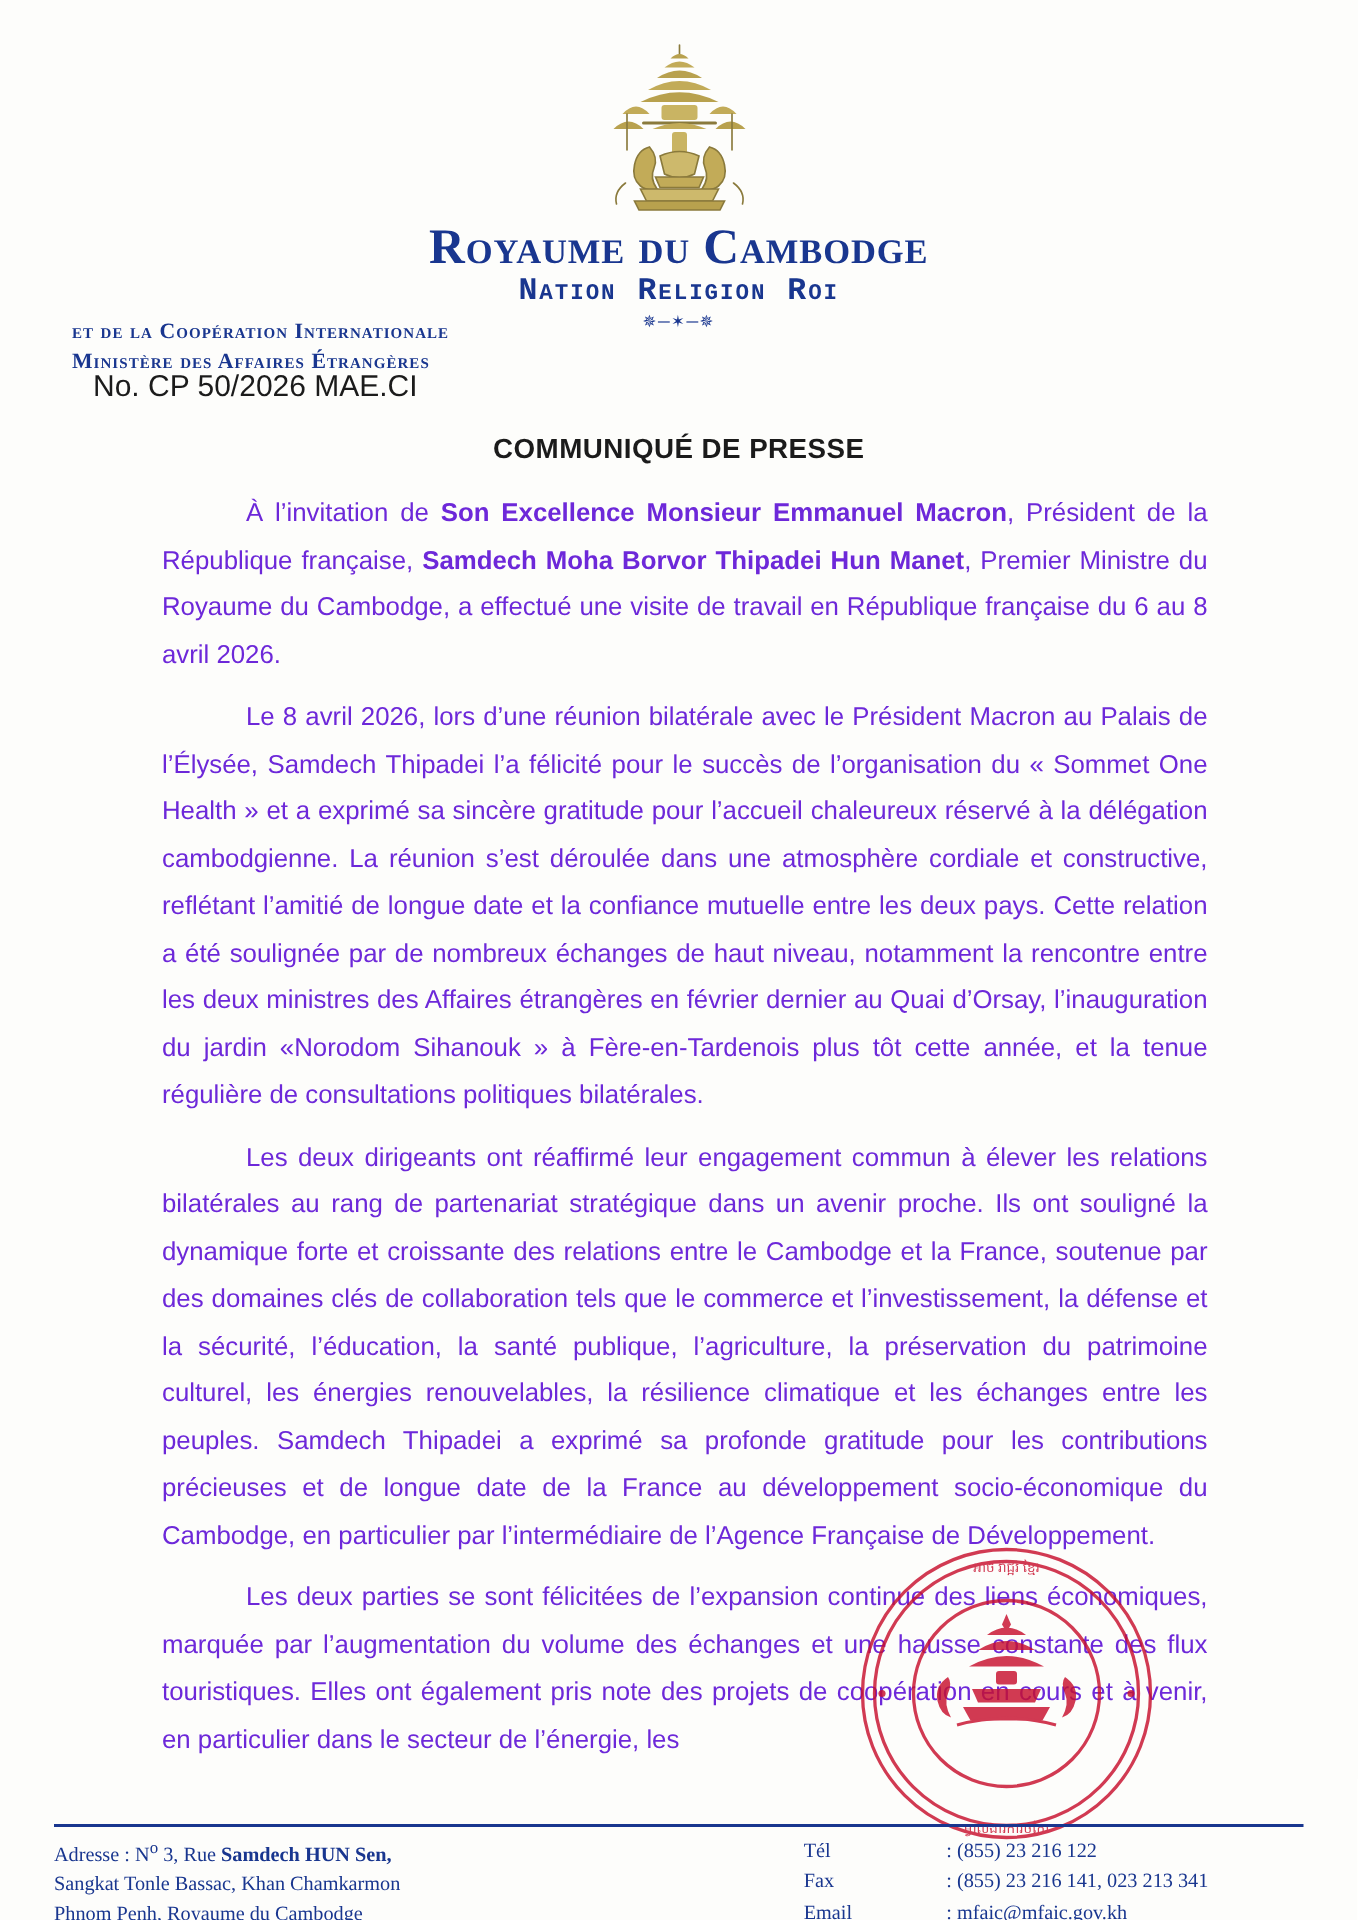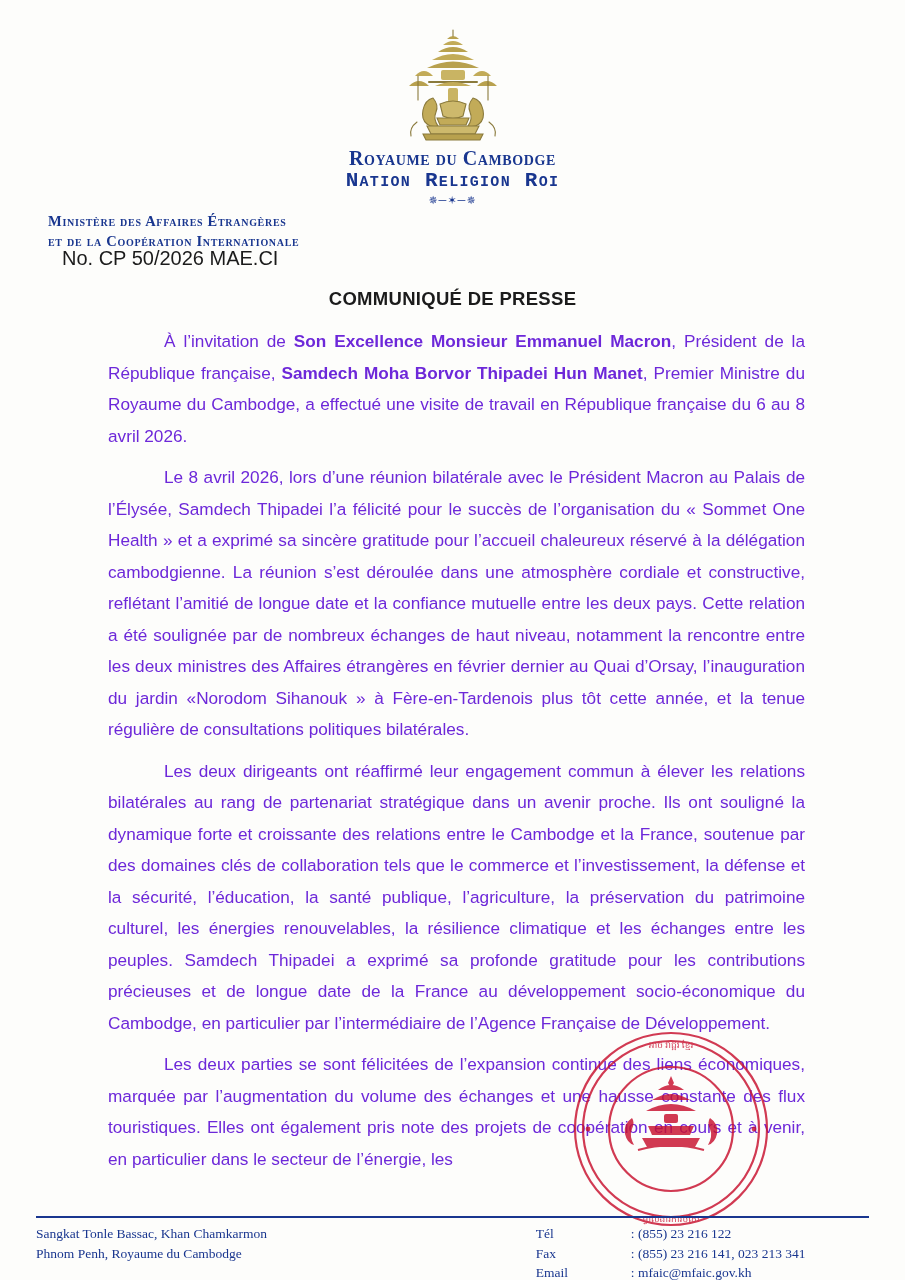--- a/index.html
+++ b/index.html
@@ -32,21 +32,21 @@
     align-items: center;
   }
   .crest {
     width: 120px;
     height: 118px;
     display: block;
   }
   .kingdom-line1 {
     margin-top: 4px;
     font-family: "Liberation Serif", serif;
-    font-size: 20px;
+    font-size: 33px;
     font-weight: bold;
     letter-spacing: 0.6px;
     color: #19368f;
     font-variant: small-caps;
     text-align: center;
     line-height: 1.05;
   }
   .kingdom-line2 {
     font-family: Liberation Mono, monospace;
     font-size: 21px;
@@ -199,22 +199,22 @@
         <path d="M24 96 q-8 6 -6 14"></path>
           <path d="M96 96 q8 6 6 14"></path>
       </g>
     </svg>
     <div class="kingdom-line1">Royaume du Cambodge</div>
     <div class="kingdom-line2">Nation Religion Roi</div>
     <div class="divider-orn">✵─✶─✵</div>
   </div>
 
   <div class="ministry">
+    <div>et de la Coopération Internationale</div>
     <div>Ministère des Affaires Étrangères</div>
-    <div>et de la Coopération Internationale</div>
   </div>
   <div class="refno">No. CP 50/2026 MAE.CI</div>
 
   <div class="doc-title">COMMUNIQUÉ DE PRESSE</div>
 
   <div class="body-text" id="body-text">
       <p><span>À l’invitation de </span><b>Son Excellence Monsieur Emmanuel Macron</b><span>, Président de la République française, </span><b>Samdech Moha Borvor Thipadei Hun Manet</b><span>, Premier Ministre du Royaume du Cambodge, a effectué une visite de travail en République française du 6 au 8 avril 2026.</span></p>
       <p><span>Le 8 avril 2026, lors d’une réunion bilatérale avec le Président Macron au Palais de l’Élysée, Samdech Thipadei l’a félicité pour le succès de l’organisation du « Sommet One Health » et a exprimé sa sincère gratitude pour l’accueil chaleureux réservé à la délégation cambodgienne. La réunion s’est déroulée dans une atmosphère cordiale et constructive, reflétant l’amitié de longue date et la confiance mutuelle entre les deux pays. Cette relation a été soulignée par de nombreux échanges de haut niveau, notamment la rencontre entre les deux ministres des Affaires étrangères en février dernier au Quai d’Orsay, l’inauguration du jardin «Norodom Sihanouk » à Fère-en-Tardenois plus tôt cette année, et la tenue régulière de consultations politiques bilatérales.</span></p>
       <p><span>Les deux dirigeants ont réaffirmé leur engagement commun à élever les relations bilatérales au rang de partenariat stratégique dans un avenir proche. Ils ont souligné la dynamique forte et croissante des relations entre le Cambodge et la France, soutenue par des domaines clés de collaboration tels que le commerce et l’investissement, la défense et la sécurité, l’éducation, la santé publique, l’agriculture, la préservation du patrimoine culturel, les énergies renouvelables, la résilience climatique et les échanges entre les peuples. Samdech Thipadei a exprimé sa profonde gratitude pour les contributions précieuses et de longue date de la France au développement socio-économique du Cambodge, en particulier par l’intermédiaire de l’Agence Française de Développement.</span></p>
       <p><span>Les deux parties se sont félicitées de l’expansion continue des liens économiques, marquée par l’augmentation du volume des échanges et une hausse constante des flux touristiques. Elles ont également pris note des projets de coopération en cours et à venir, en particulier dans le secteur de l’énergie, les</span></p>
@@ -246,20 +246,23 @@
       <g>
         <circle cx="20" cy="103" r="2.4"></circle>
         <circle cx="186" cy="103" r="2.4"></circle>
       </g>
     </g>
   </svg>
 
   <div class="footer-rule"></div>
   <div class="footer">
     <div class="footer-left">
+      <div>
+        <span>Adresse : N</span><sup>o</sup><span> 3, Rue </span><b>Samdech HUN Sen,</b>
+      </div>
       <div>Sangkat Tonle Bassac, Khan Chamkarmon</div>
       <div>Phnom Penh, Royaume du Cambodge</div>
     </div>
     <div class="footer-right" id="footer-contacts">
         <div class="f-lbl">Tél</div>
         <div class="f-val">: (855) 23 216 122</div>
         <div class="f-lbl">Fax</div>
         <div class="f-val">: (855) 23 216 141, 023 213 341</div>
         <div class="f-lbl">Email</div>
         <div class="f-val">: mfaic@mfaic.gov.kh</div>

